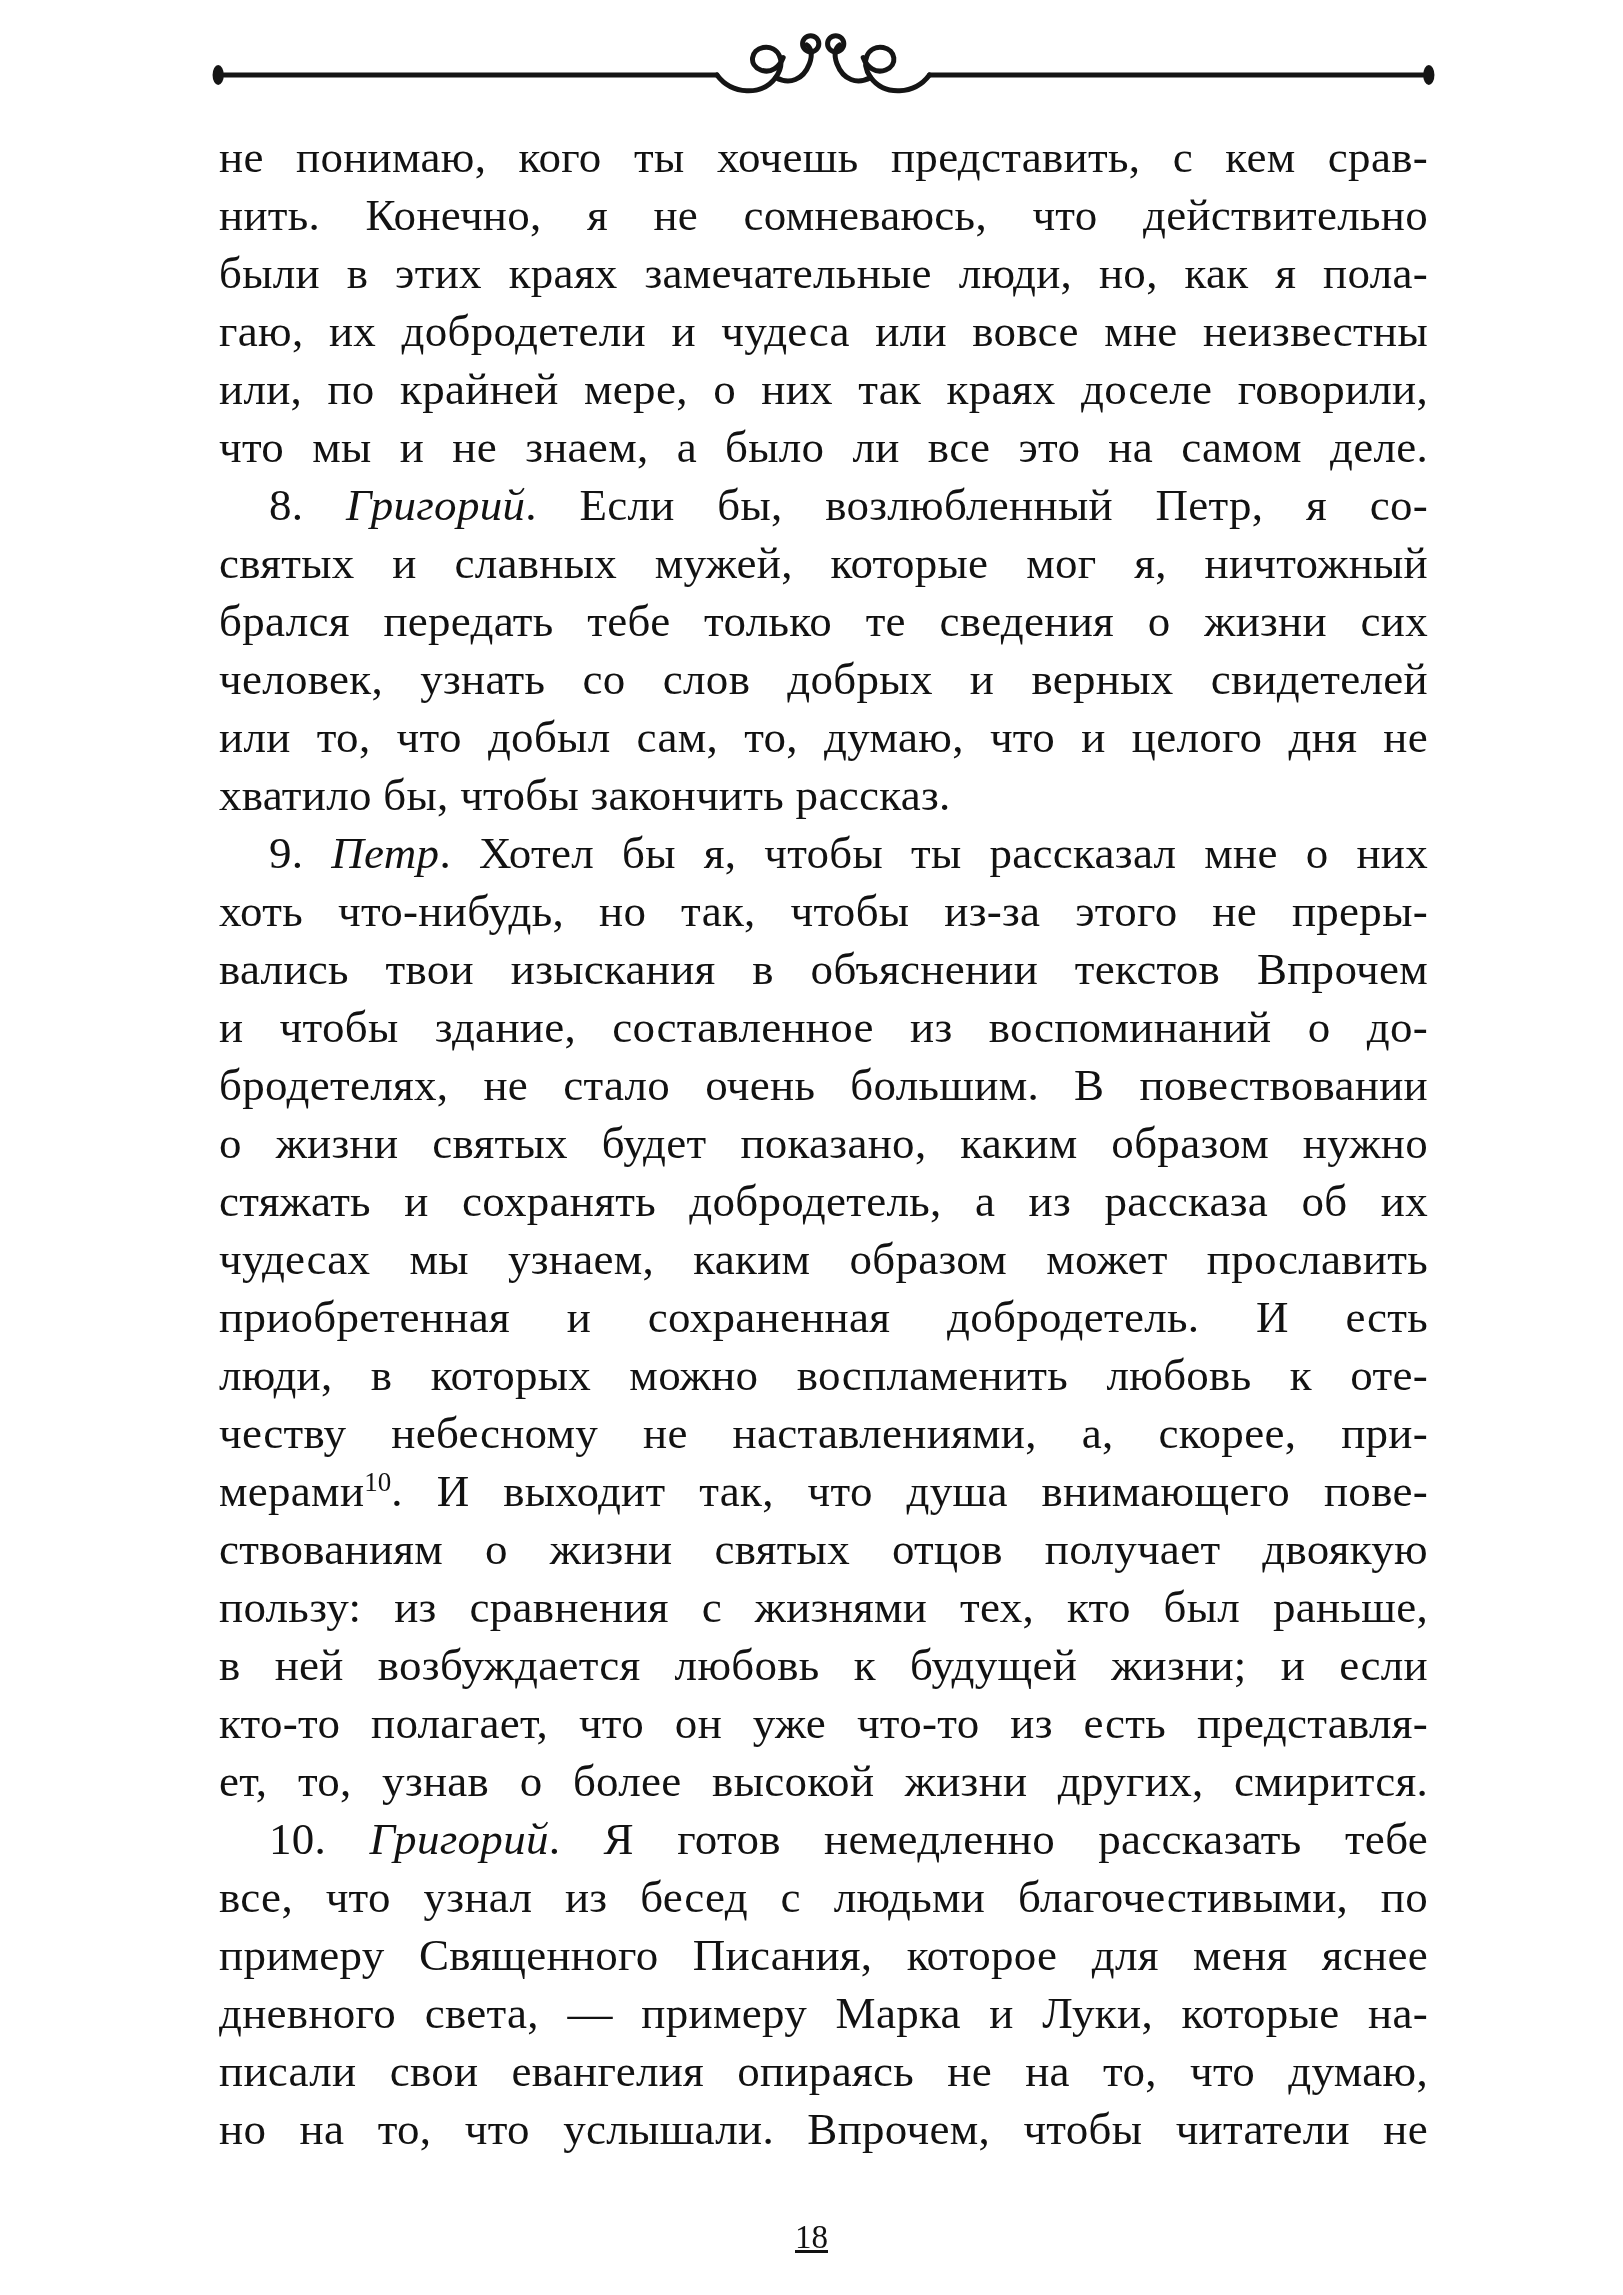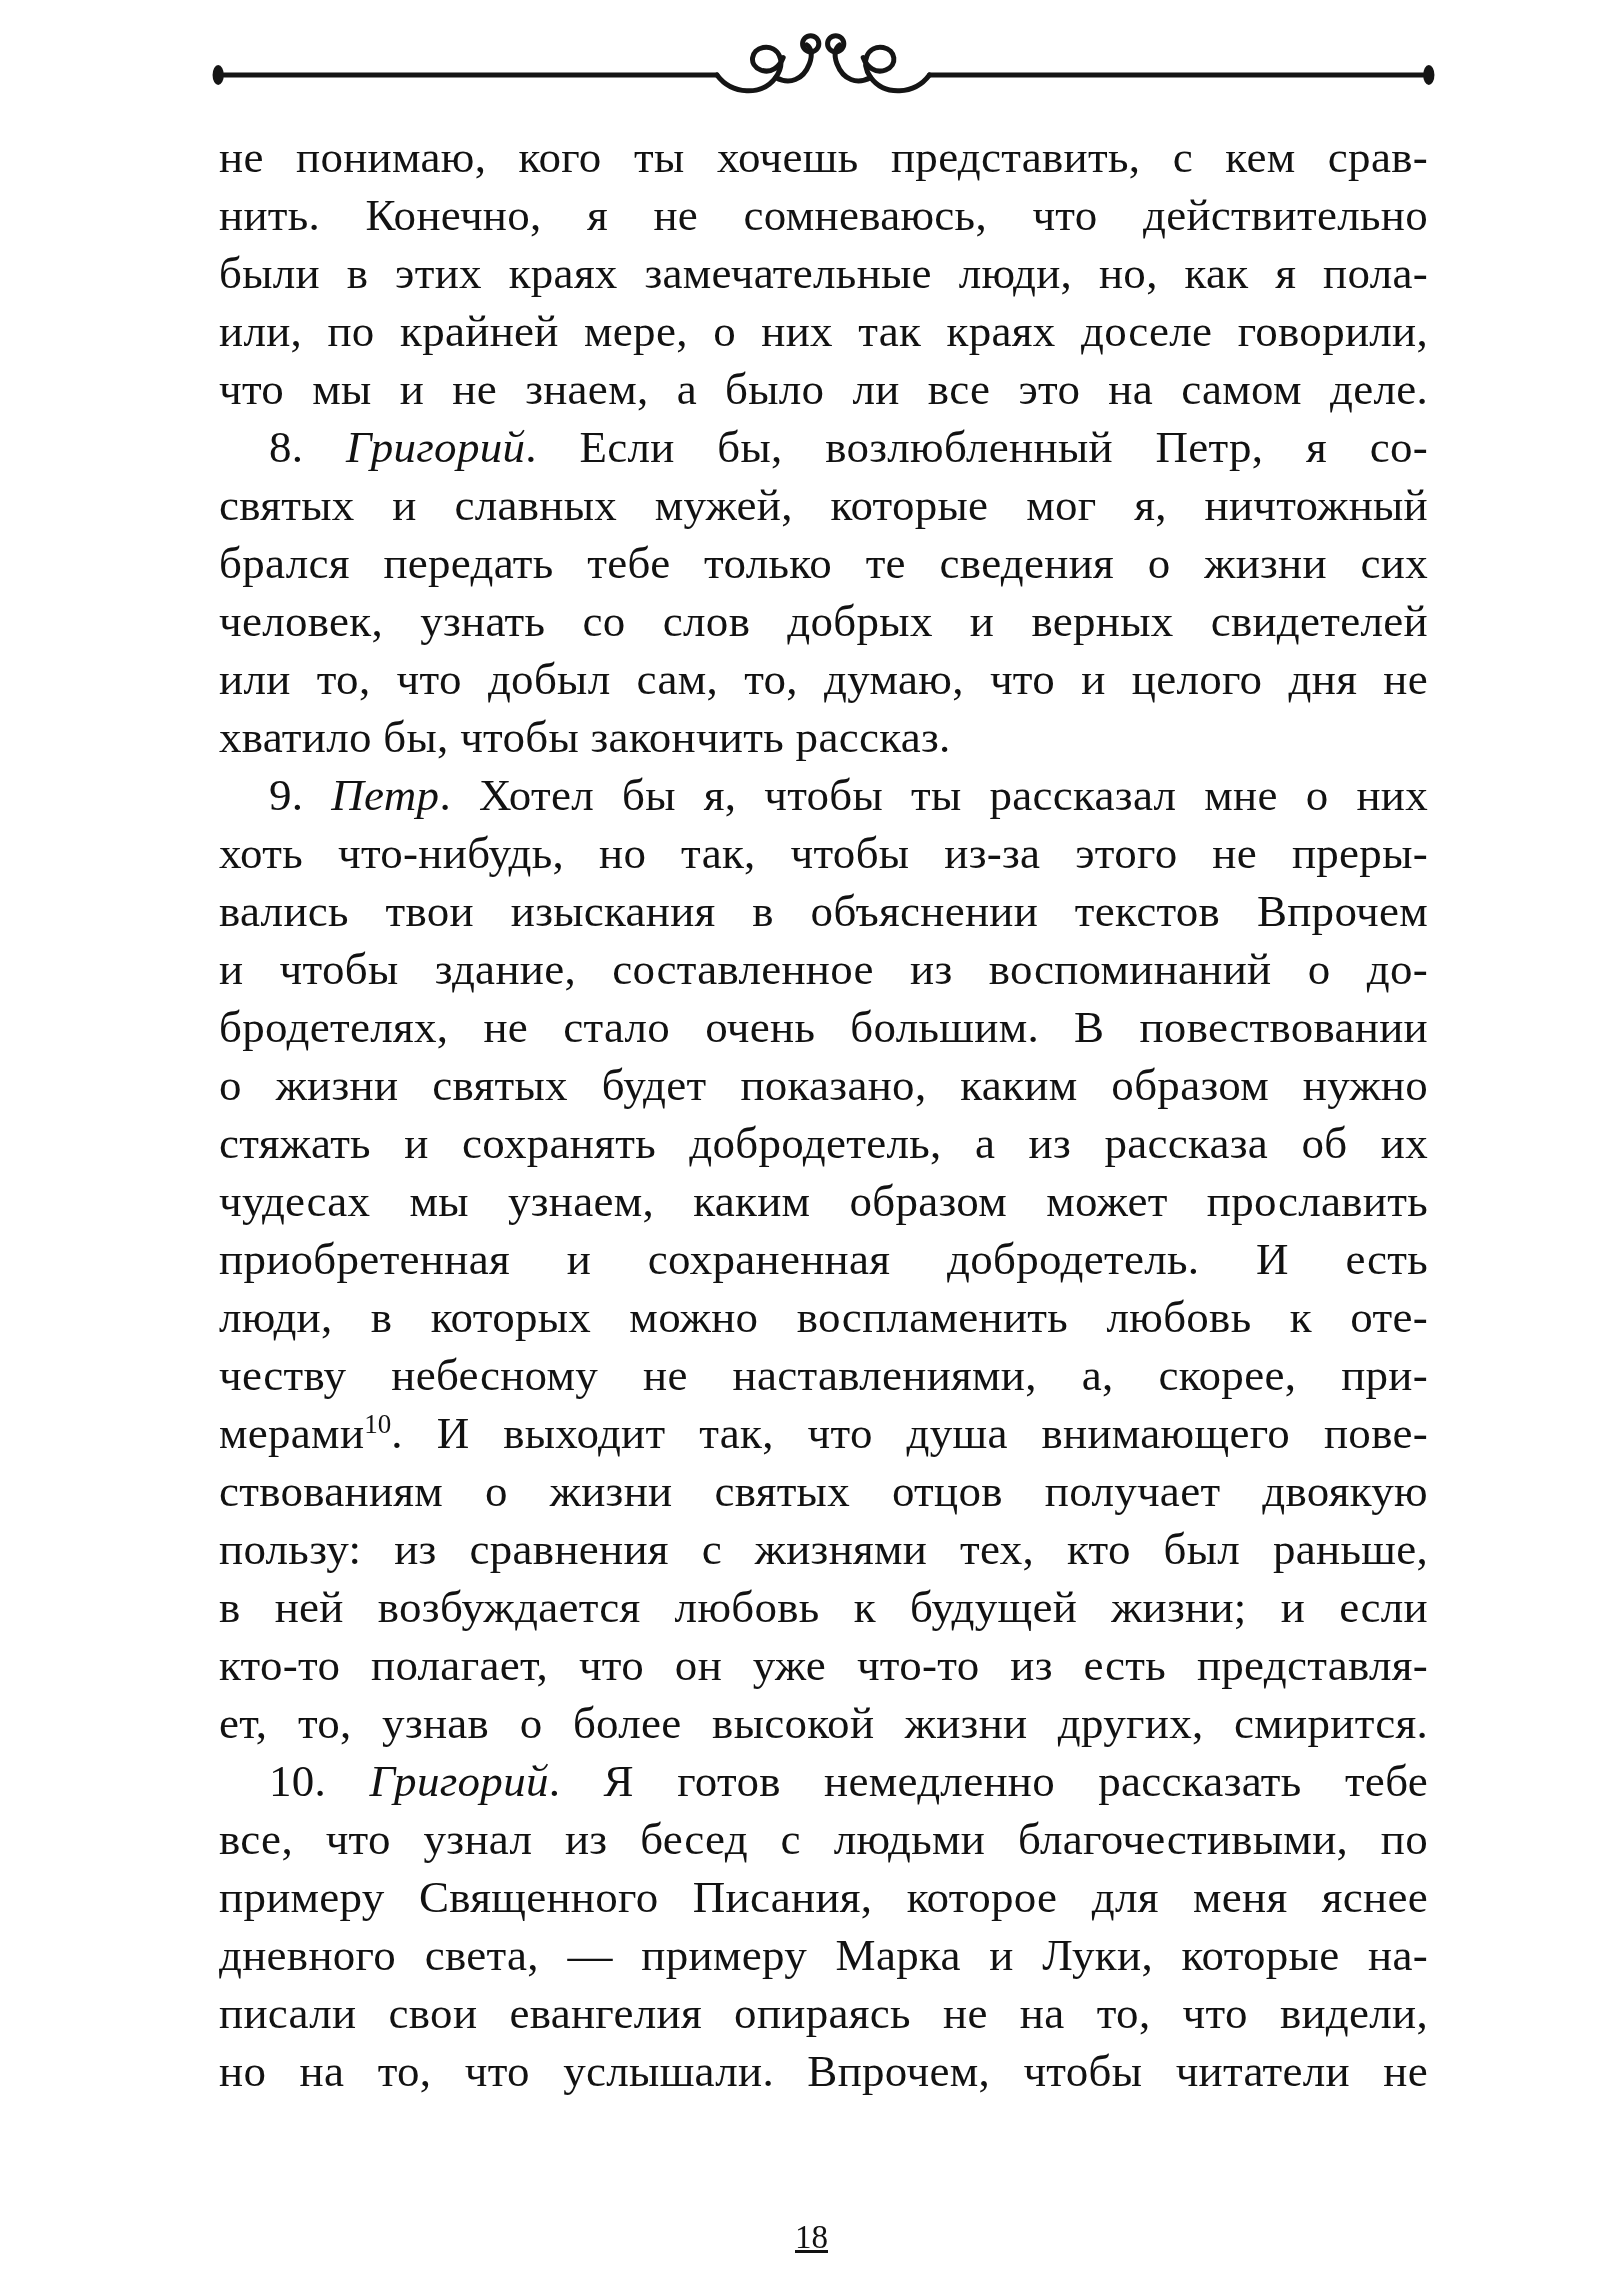--- a/index.html
+++ b/index.html
@@ -94,20 +94,21 @@
       <ellipse cx="1951" cy="80" rx="9" ry="16"></ellipse>
     </g>
   </svg>
 </div>
 
 <div class="text-block" id="text-block">
     <div class="para">
       <div class="line first"><span>не понимаю, кого ты хочешь представить, с кем срав-</span></div>
       <div class="line"><span>нить. Конечно, я не сомневаюсь, что действительно</span></div>
       <div class="line"><span>были в этих краях замечательные люди, но, как я пола-</span></div>
+      <div class="line"><span>гаю, их добродетели и чудеса или вовсе мне неизвестны</span></div>
       <div class="line"><span>или, по крайней мере, о них так краях доселе говорили,</span></div>
       <div class="line"><span>что мы и не знаем, а было ли все это на самом деле.</span></div>
     </div>
     <div class="para indent">
       <div class="line first"><span>8. </span><span class="it">Григорий</span><span>. Если бы, возлюбленный Петр, я со-</span></div>
       <div class="line"><span>святых и славных мужей, которые мог я, ничтожный</span></div>
       <div class="line"><span>брался передать тебе только те сведения о жизни сих</span></div>
       <div class="line"><span>человек, узнать со слов добрых и верных свидетелей</span></div>
       <div class="line"><span>или то, что добыл сам, то, думаю, что и целого дня не</span></div>
       <div class="line no-just"><span>хватило бы, чтобы закончить рассказ.</span></div>
@@ -129,19 +130,19 @@
       <div class="line"><span>пользу: из сравнения с жизнями тех, кто был раньше,</span></div>
       <div class="line"><span>в ней возбуждается любовь к будущей жизни; и если</span></div>
       <div class="line"><span>кто-то полагает, что он уже что-то из есть представля-</span></div>
       <div class="line"><span>ет, то, узнав о более высокой жизни других, смирится.</span></div>
     </div>
     <div class="para indent">
       <div class="line first"><span>10. </span><span class="it">Григорий</span><span>. Я готов немедленно рассказать тебе</span></div>
       <div class="line"><span>все, что узнал из бесед с людьми благочестивыми, по</span></div>
       <div class="line"><span>примеру Священного Писания, которое для меня яснее</span></div>
       <div class="line"><span>дневного света, — примеру Марка и Луки, которые на-</span></div>
-      <div class="line"><span>писали свои евангелия опираясь не на то, что видели,</span></div>
+      <div class="line"><span>писали свои евангелия опираясь не на то, что думаю,</span></div>
       <div class="line"><span>но на то, что услышали. Впрочем, чтобы читатели не</span></div>
     </div>
   </div>
 
 <div class="page-number">18</div>
 
 
 </body></html>

